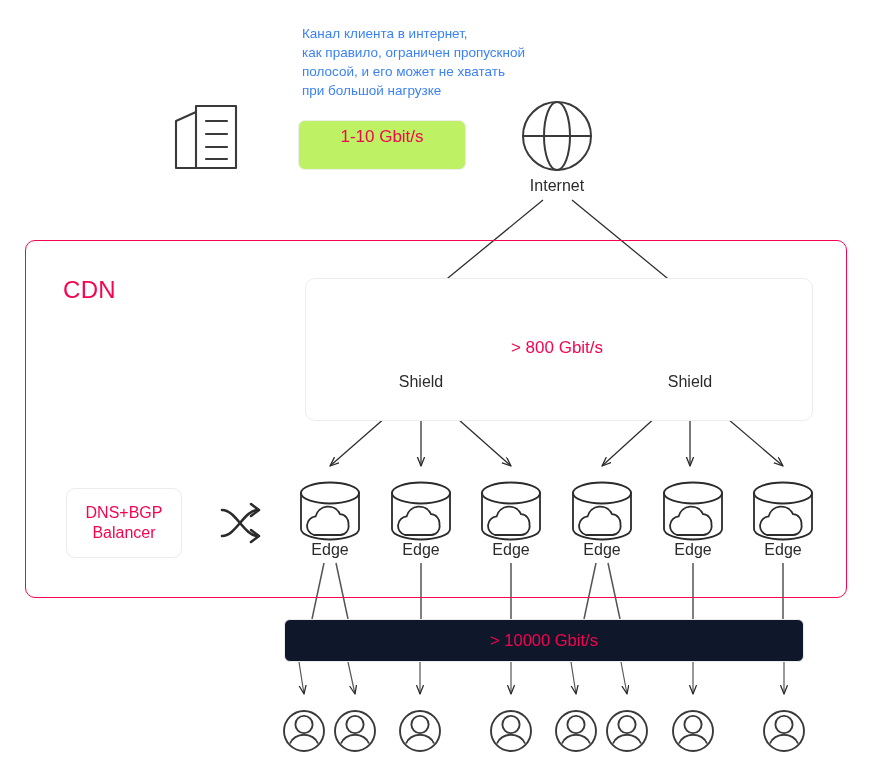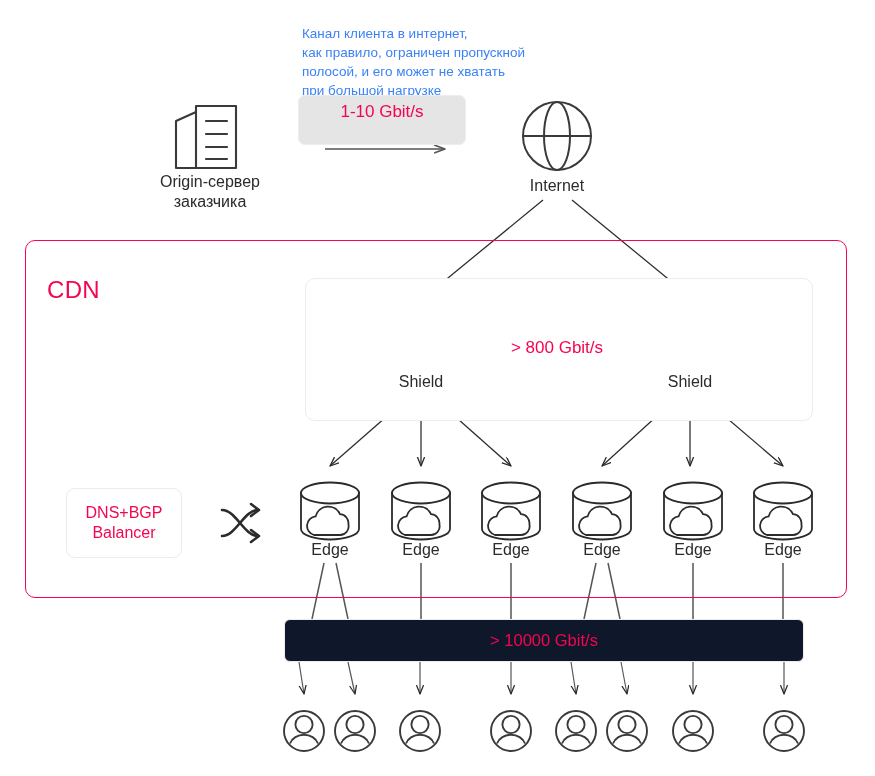--- a/index.html
+++ b/index.html
@@ -16,21 +16,21 @@
   .note{
     left:302px;top:24px;width:270px;
     font-size:13.5px;line-height:19px;color:#3b82f6;
     white-space:pre-line;
   }
   .node-label{
     font-size:16px;color:#2b2b2b;text-align:center;
     line-height:20px;white-space:pre-line;
   }
   .cdn-label{
-    left:47px;top:276px;font-size:24px;color:#F5054F;letter-spacing:.3px;
+    left:63px;top:276px;font-size:24px;color:#F5054F;letter-spacing:.3px;
   }
   .speed{
     color:#F5054F;font-size:17px;text-align:center;white-space:nowrap;
   }
   .speed-sm{font-size:16.5px;}
 
   
   .cdn-box{
     left:25px;top:240px;width:822px;height:358px;
     border:1.6px solid #F5054F;border-radius:10px;box-sizing:border-box;
@@ -39,22 +39,22 @@
   .shield-box{
     left:305px;top:278px;width:508px;height:143px;
     border:1px solid #ececed;border-radius:10px;box-sizing:border-box;background:#fff;
   }
   .pipe-box{
     left:284px;top:619px;width:520px;height:43px;
     border:1px solid #ececed;border-radius:6px;box-sizing:border-box;background:#0f172a;
     display:flex;align-items:center;justify-content:center;
   }
   .gbit-box{
-    left:298px;top:95px;width:168px;height:50px;
-    border:1px solid #ededee;border-radius:7px;box-sizing:border-box;background:#e5e5e5;
+    left:298px;top:120px;width:168px;height:50px;
+    border:1px solid #ededee;border-radius:7px;box-sizing:border-box;background:#bef264;
   }
   .gbit-box .speed{position:absolute;left:0;right:0;top:6px;}
   .balancer-box{
     left:66px;top:488px;width:116px;height:70px;
     border:1px solid #ececec;border-radius:9px;box-sizing:border-box;background:#fff;
     display:flex;align-items:center;justify-content:center;
   }
   .balancer-box .speed{font-size:16px;line-height:20px;white-space:pre-line;}
   .shield-speed{left:432px;top:338px;width:250px;}
 </style>
@@ -239,22 +239,20 @@
 
   <div class="abs note">Канал клиента в интернет,
 как правило, ограничен пропускной
 полосой, и его может не хватать
 при большой нагрузке</div>
 
   <div class="abs gbit-box">
     <div class="speed">1-10 Gbit/s</div>
   </div>
 
-  <div class="abs node-label" style="left:130px;top:172px;width:160px;">Origin-сервер
-заказчика</div>
 
   <div class="abs node-label" style="left:497px;top:176px;width:120px;text-align:center;">Internet</div>
 
   <div class="abs cdn-box"></div>
   <div class="abs cdn-label">CDN</div>
 
   <div class="abs shield-box"></div>
 
   <div class="abs speed shield-speed">&gt; 800 Gbit/s</div>
 

